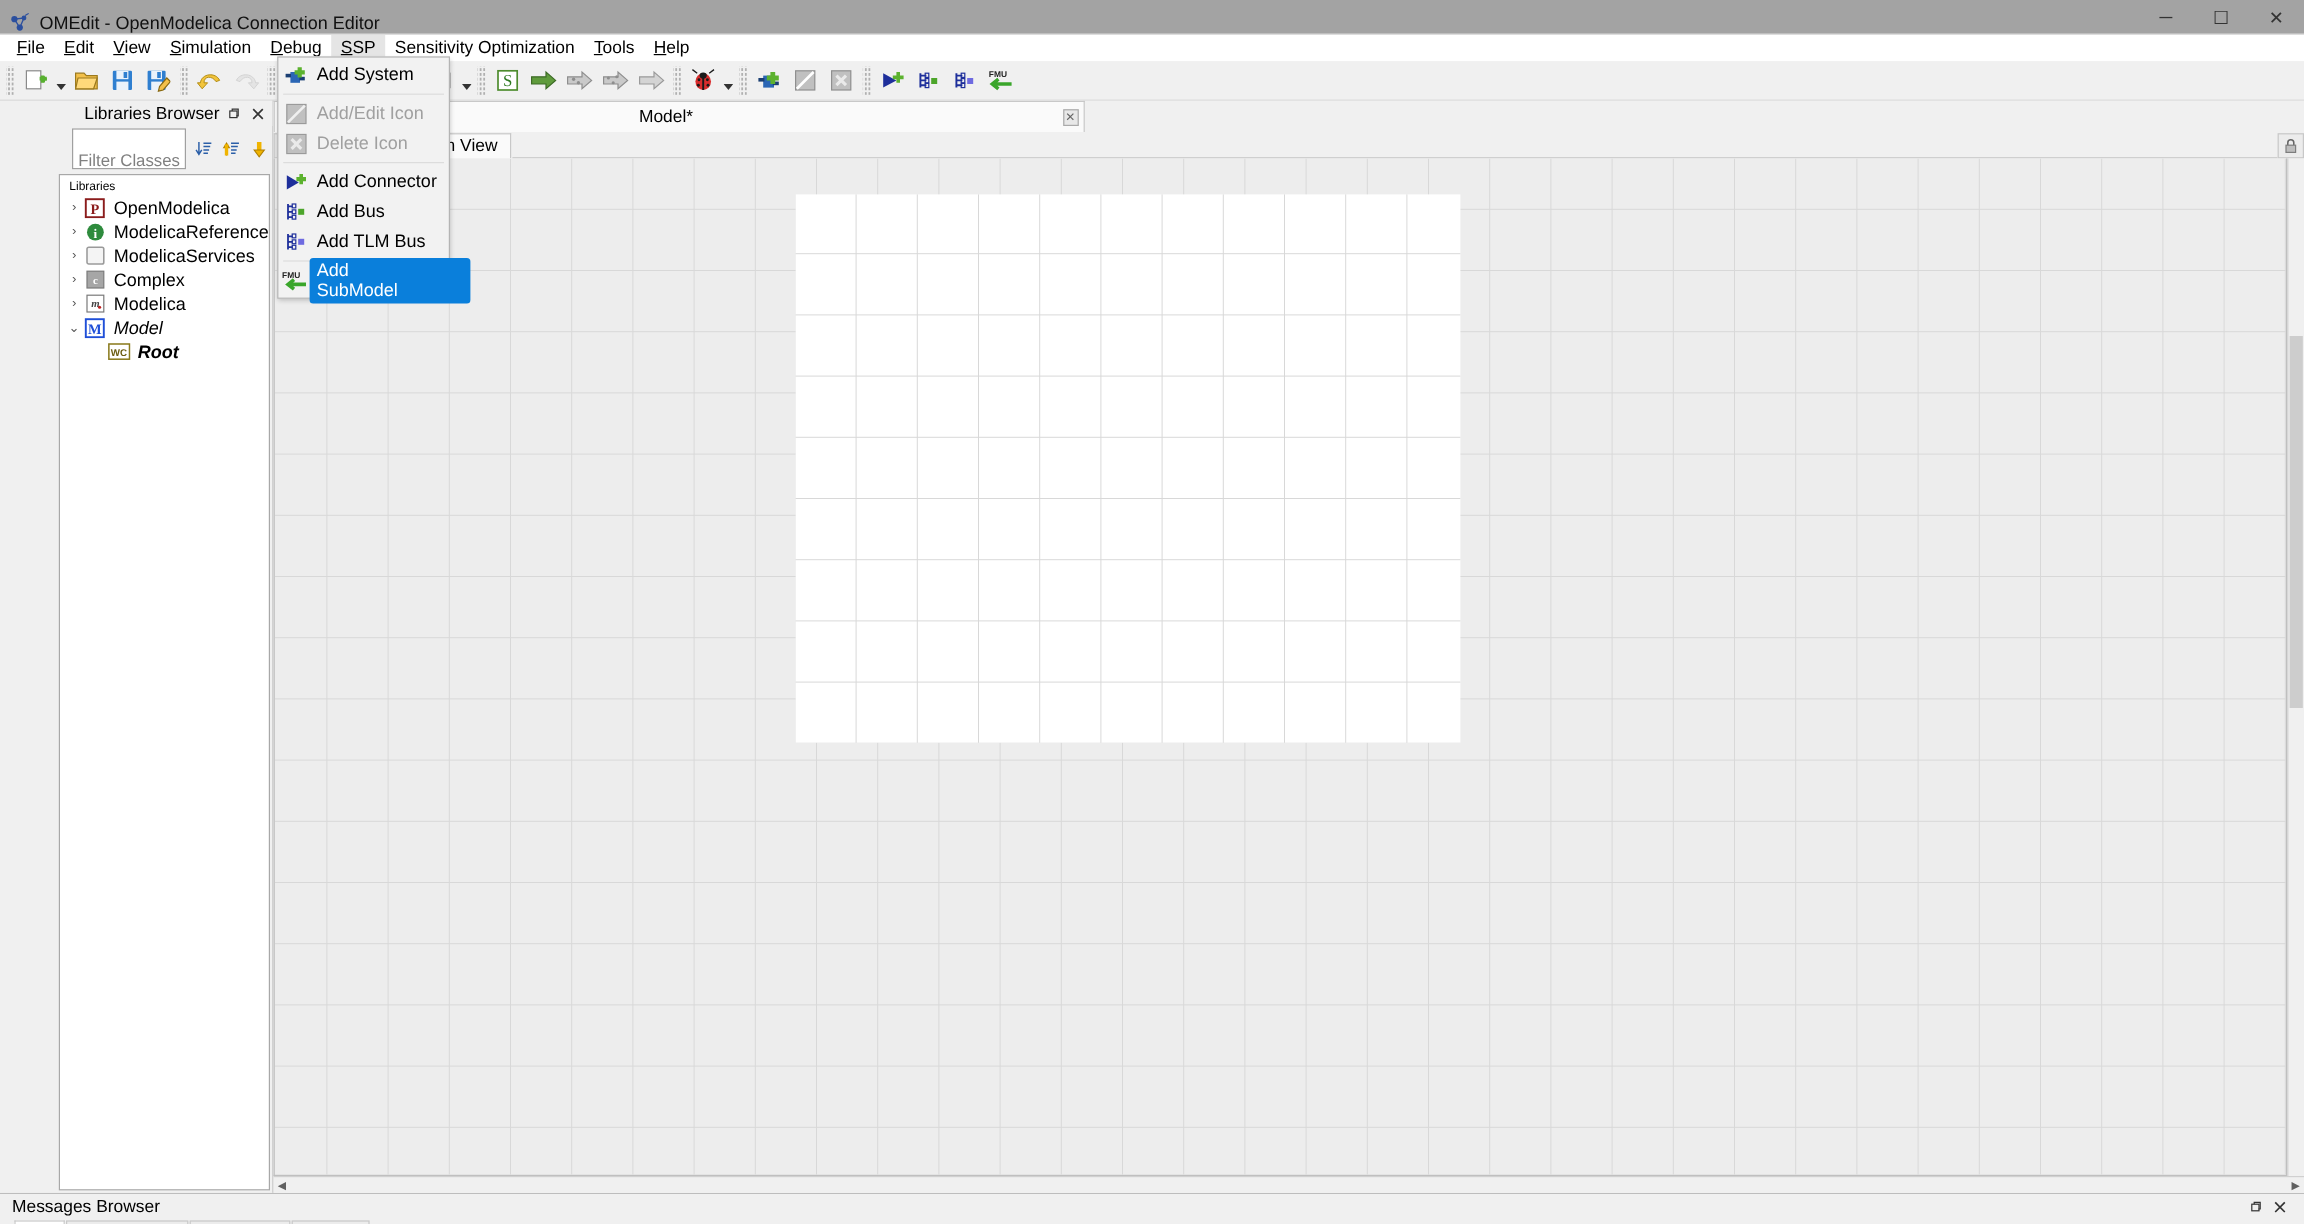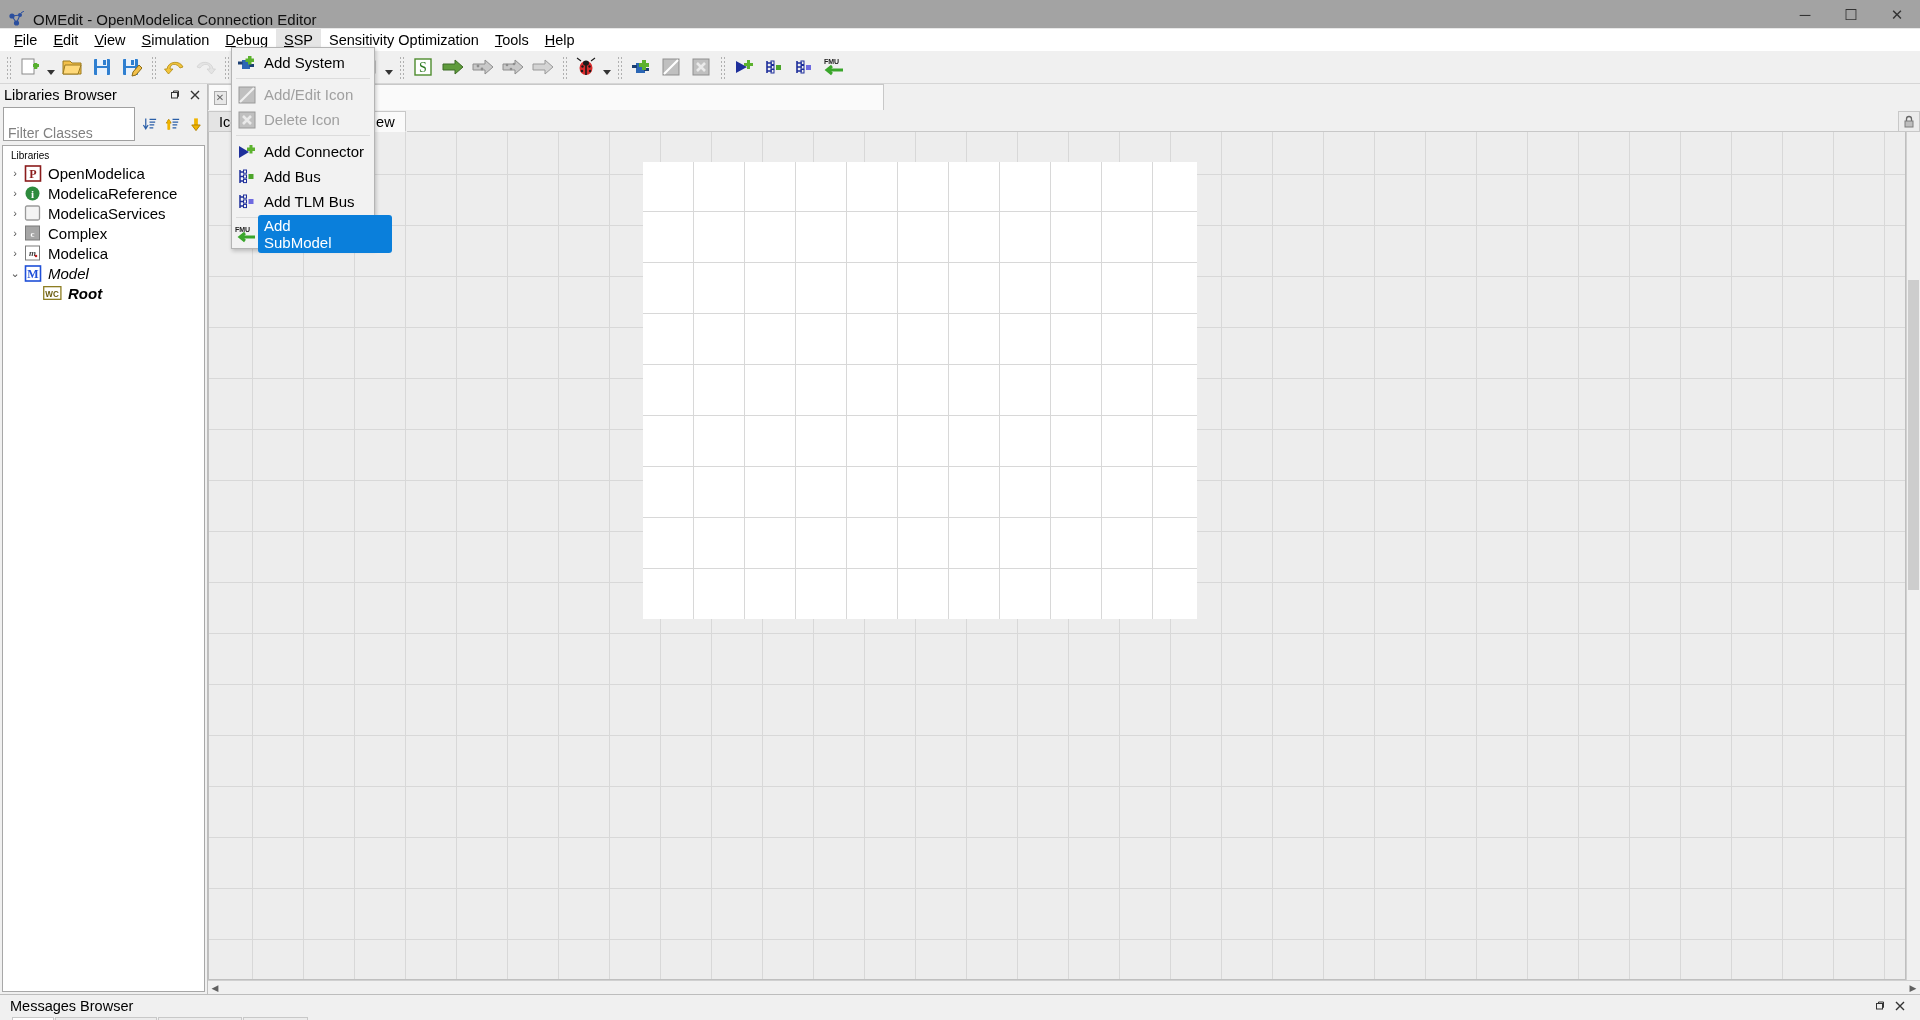--- a/index.html
+++ b/index.html
@@ -43,22 +43,22 @@
     background-image:radial-gradient(#b0b0b0 1px, transparent 1px);
     background-size:3px 4px; background-position:1px 1px; }
   .tb-btn{ width:30px; height:29px; display:flex; align-items:center; justify-content:center; position:relative; }
   .tb-btn.sel{ border:1px solid #7aaedb; background:#cfe6f9; border-radius:2px; }
   .tb-arrow{ width:12px; height:28px; display:flex; align-items:flex-end; justify-content:center; padding-bottom:6px;}
 
   
   .main{ display:flex; height:calc(1020px - 29px - 22px - 33px - 26px); }
 
   
-  .libpanel{ width:208px; background:#f0f0f0; display:flex; flex-direction:column;
-             border-right:1px solid #bdbdbd; }
+  .libpanel{ width:228px; background:#f0f0f0; display:flex; flex-direction:column;
+             border-right:1px solid #bdbdbd;align-items:flex-end; }
   .dock-title{ height:21px; display:flex; align-items:center; padding:0 4px;
                font-size:14.5px; background:#f0f0f0; }
   .dock-title .tl{ flex:1; }
   .dock-ico{ width:16px; height:16px; display:flex; align-items:center; justify-content:center;
              margin-left:4px; color:#333; }
   .filterrow{ display:flex; align-items:center; padding:2px 3px; gap:3px; }
   .filterbox{ flex:1; height:20px; border:1px solid #a0a0a0; background:#fff;
               font-size:14px; color:#808080; padding:16px 4px; line-height:18px; }
   .libtree{ flex:1; background:#fff; border:1px solid #a8a8a8; margin:2px 2px 2px 2px; overflow:hidden; }
   .tree-head{ padding:4px 16px 2px 8px; font-size:10px; }
@@ -486,20 +486,21 @@
         </span>
         <span style="font-style:italic;font-weight:bold">Root</span>
       </div>
     </div>
   </div>
 
   <div class="center">
 
     <div class="mdi-tabs">
       <div class="mdi-tab" style="width:676px">
+        <span class="tlabel">Model*</span>
         <span class="tclose">
           <span class="tabclose-grey">✕</span>
         </span>
       </div>
     </div>
 
     <div class="view-tabs">
       <div class="view-tab">Icon View</div>
       <div class="view-tab on">Diagram View</div>
       <div class="view-spacer"></div>

